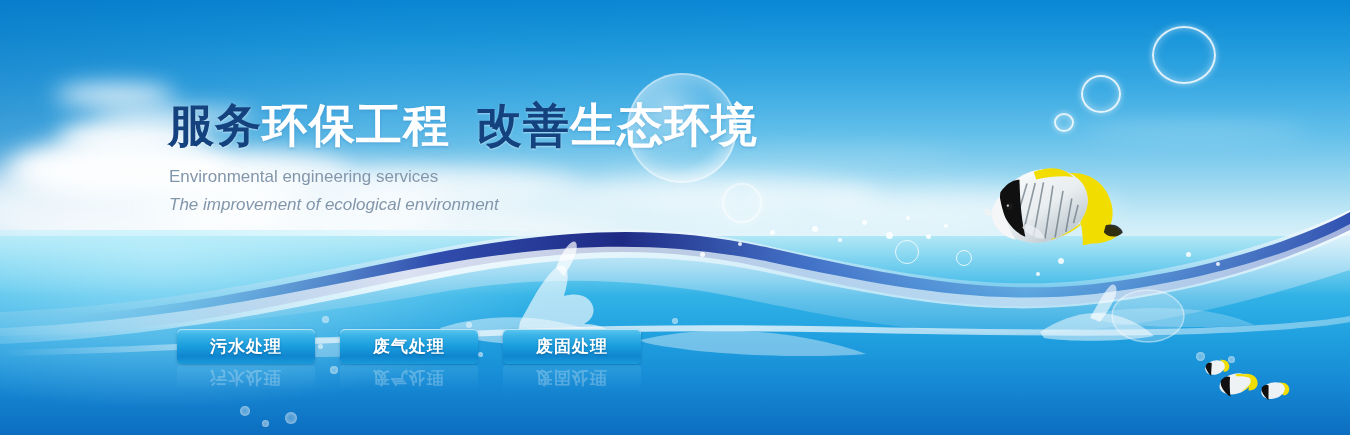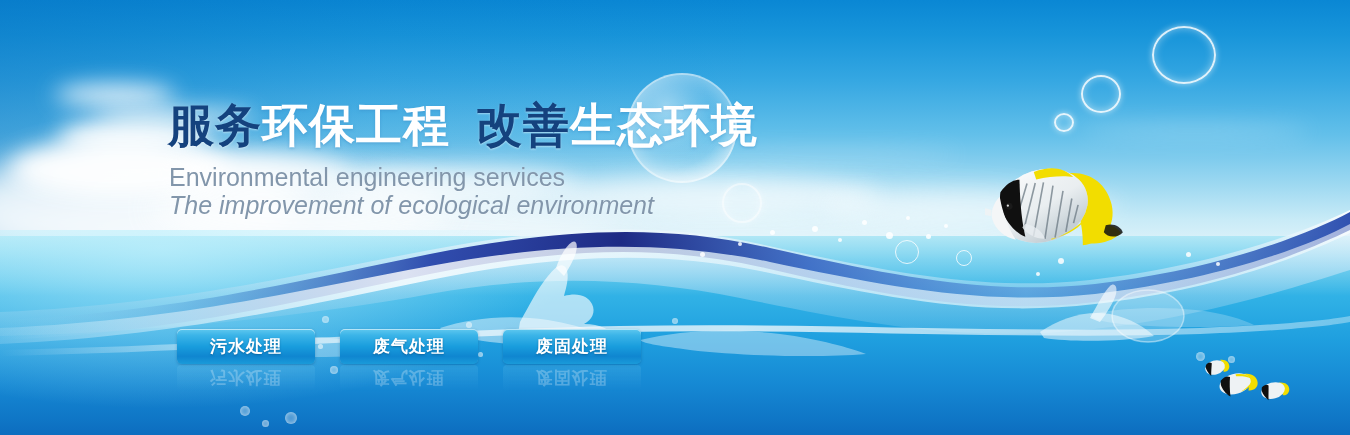--- a/index.html
+++ b/index.html
@@ -84,21 +84,21 @@
     position:absolute;left:168px;top:97px;
     font-size:46px;line-height:56px;font-weight:bold;
     letter-spacing:1px;white-space:nowrap;
   }
   .hl-dark{color:#14427e;text-shadow:0 1px 2px rgba(255,255,255,.45);}
   .hl-light{color:#ffffff;text-shadow:0 1px 3px rgba(60,140,200,.55);}
   .hl-gap{display:inline-block;width:26px;}
 
   .sub{
     position:absolute;left:169px;
-    font-size:25px;line-height:30px;
+    font-size:17px;line-height:30px;
     color:#8296ab;white-space:nowrap;
     text-shadow:0 1px 1px rgba(255,255,255,.35);
   }
   .sub1{top:162px;}
   .sub2{top:190px;font-style:italic;}
 
   
   .btn{
     position:absolute;width:138px;height:35px;top:329px;
     border-radius:5px;

